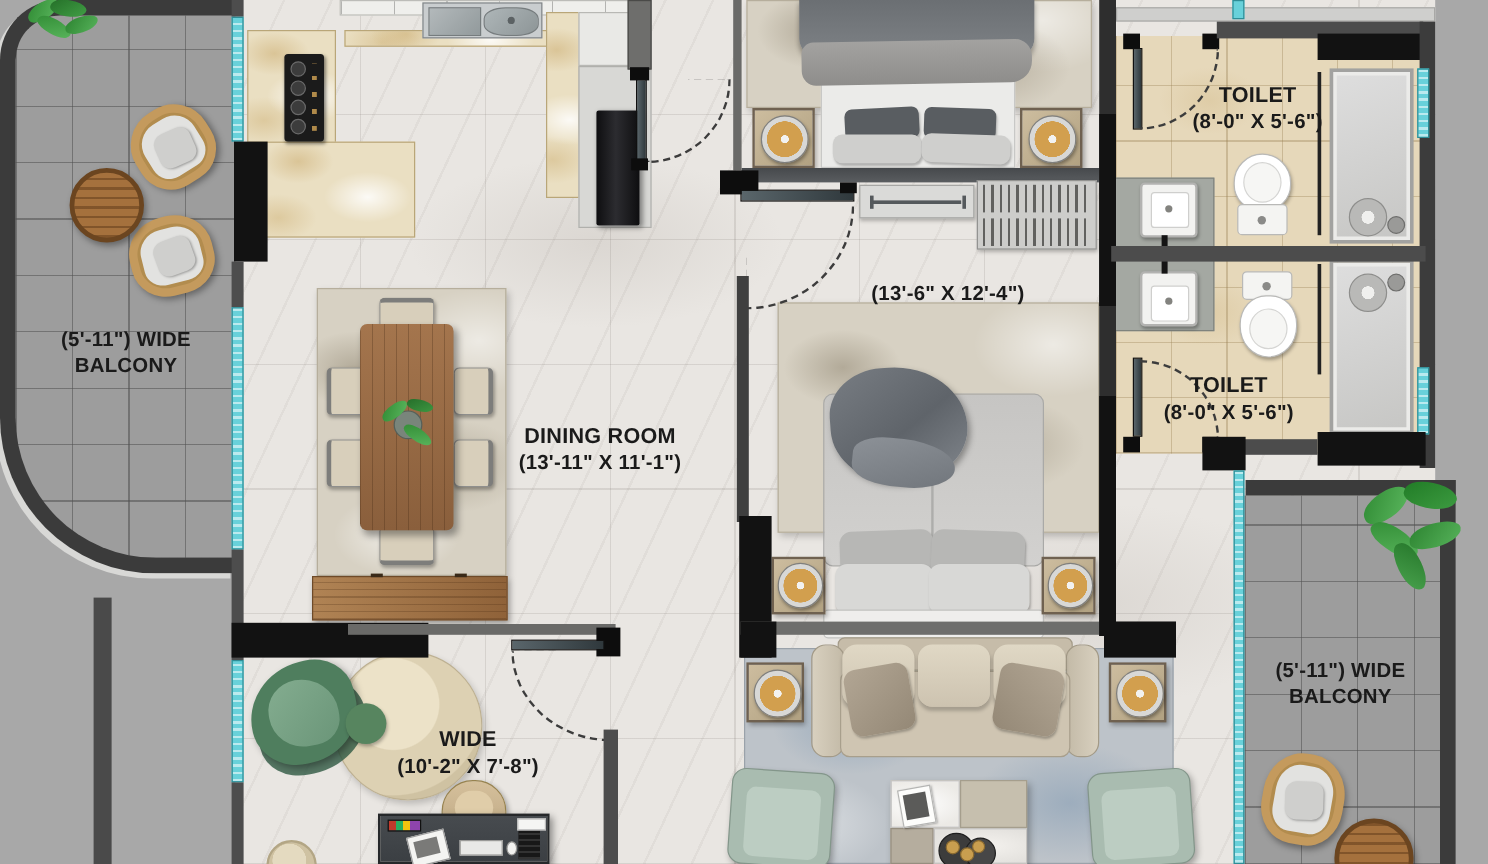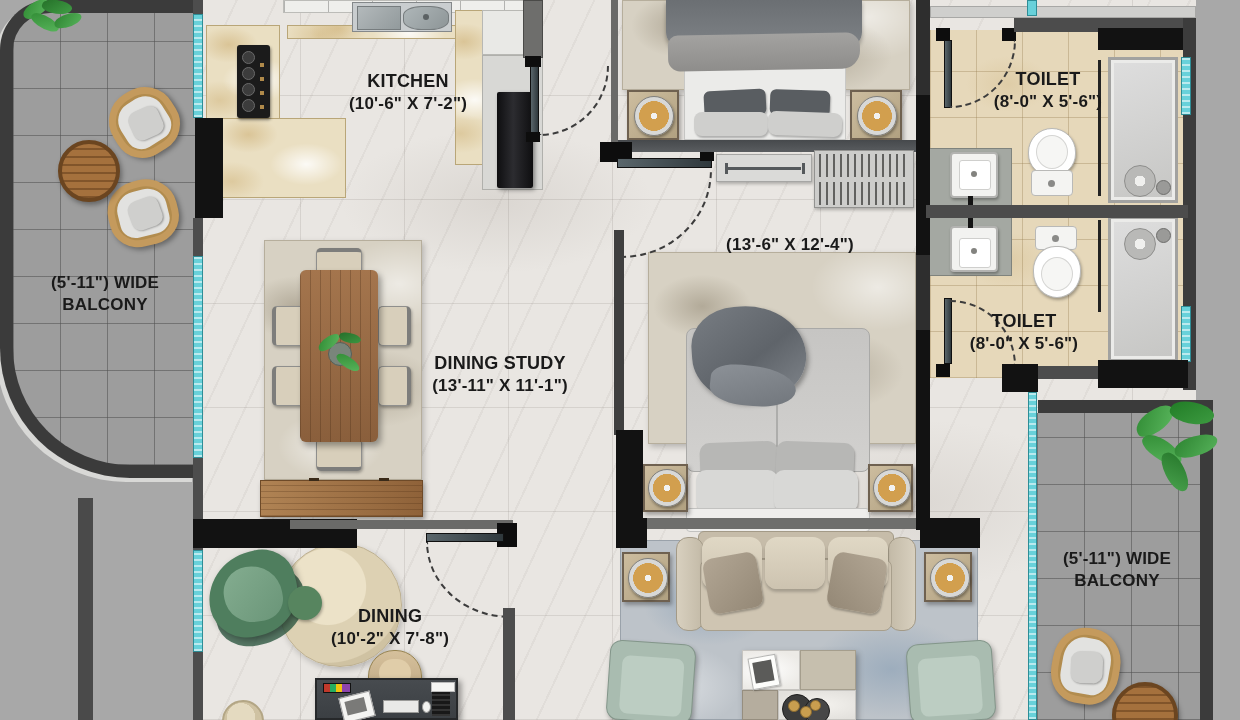--- a/index.html
+++ b/index.html
@@ -364,41 +364,37 @@
     <div class="leaf" style="left:42px;top:34px;width:44px;height:20px;transform:rotate(-10deg);background:linear-gradient(135deg,#2c8330,#57b35b);"></div>
     <div class="leaf" style="left:22px;top:60px;width:42px;height:20px;transform:rotate(70deg);background:linear-gradient(135deg,#25762a,#4aa34e);"></div>
   </div>
 
   <div class="abs wchair" style="left:1052px;top:628px;width:68px;height:76px;transform:rotate(10deg);">
     <div class="wcush"></div>
     <div class="wpill" style="left:12px;top:16px;width:32px;height:32px;transform:rotate(-8deg);"></div>
   </div>
   <div class="abs wtable" style="left:1112px;top:682px;width:66px;height:66px;"></div>
 
-  <div class="abs lbl" style="left:328px;top:70px;width:160px;">
-    <div class="nm">KITCHEN</div>
-    <div class="dm">(10'-6" X 7'-2")</div>
-  </div>
   <div class="abs lbl" style="left:700px;top:234px;width:180px;">
     <div class="dm">(13'-6" X 12'-4")</div>
   </div>
   <div class="abs lbl" style="left:420px;top:352px;width:160px;">
-    <div class="nm">DINING STUDY</div>
+    <div class="nm">DINING ROOM</div>
     <div class="dm">(13'-11" X 11'-1")</div>
   </div>
   <div class="abs lbl" style="left:968px;top:68px;width:160px;">
     <div class="nm">TOILET</div>
     <div class="dm">(8'-0" X 5'-6")</div>
   </div>
   <div class="abs lbl" style="left:944px;top:310px;width:160px;">
     <div class="nm">TOILET</div>
     <div class="dm">(8'-0" X 5'-6")</div>
   </div>
   <div class="abs lbl" style="left:310px;top:605px;width:160px;">
-    <div class="nm">DINING</div>
+    <div class="nm">WIDE</div>
     <div class="dm">(10'-2" X 7'-8")</div>
   </div>
   <div class="abs lbl" style="left:22px;top:272px;width:166px;">
     <div class="dm">(5'-11") WIDE</div>
     <div class="dm">BALCONY</div>
   </div>
   <div class="abs lbl" style="left:1037px;top:548px;width:160px;">
     <div class="dm">(5'-11") WIDE</div>
     <div class="dm">BALCONY</div>
   </div>

